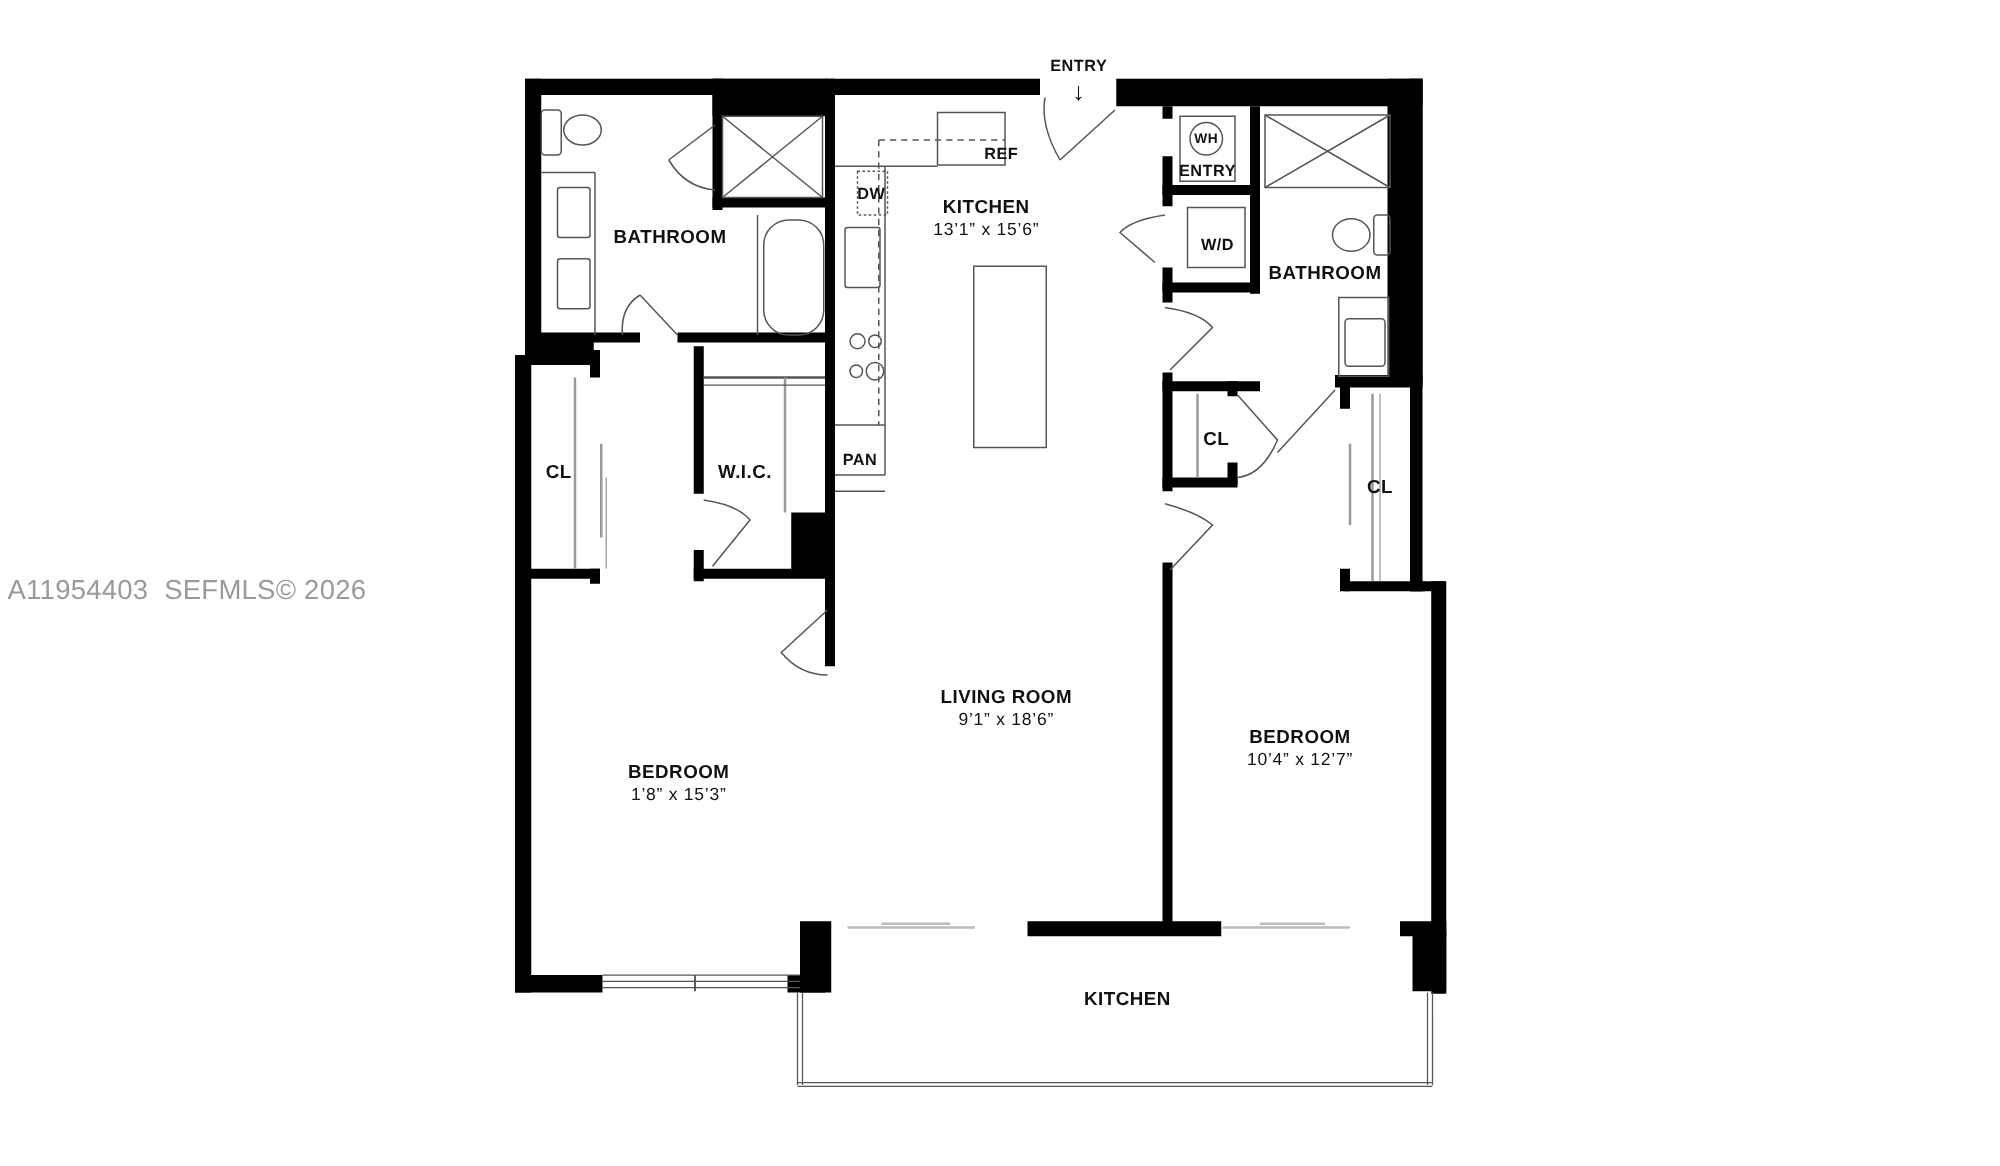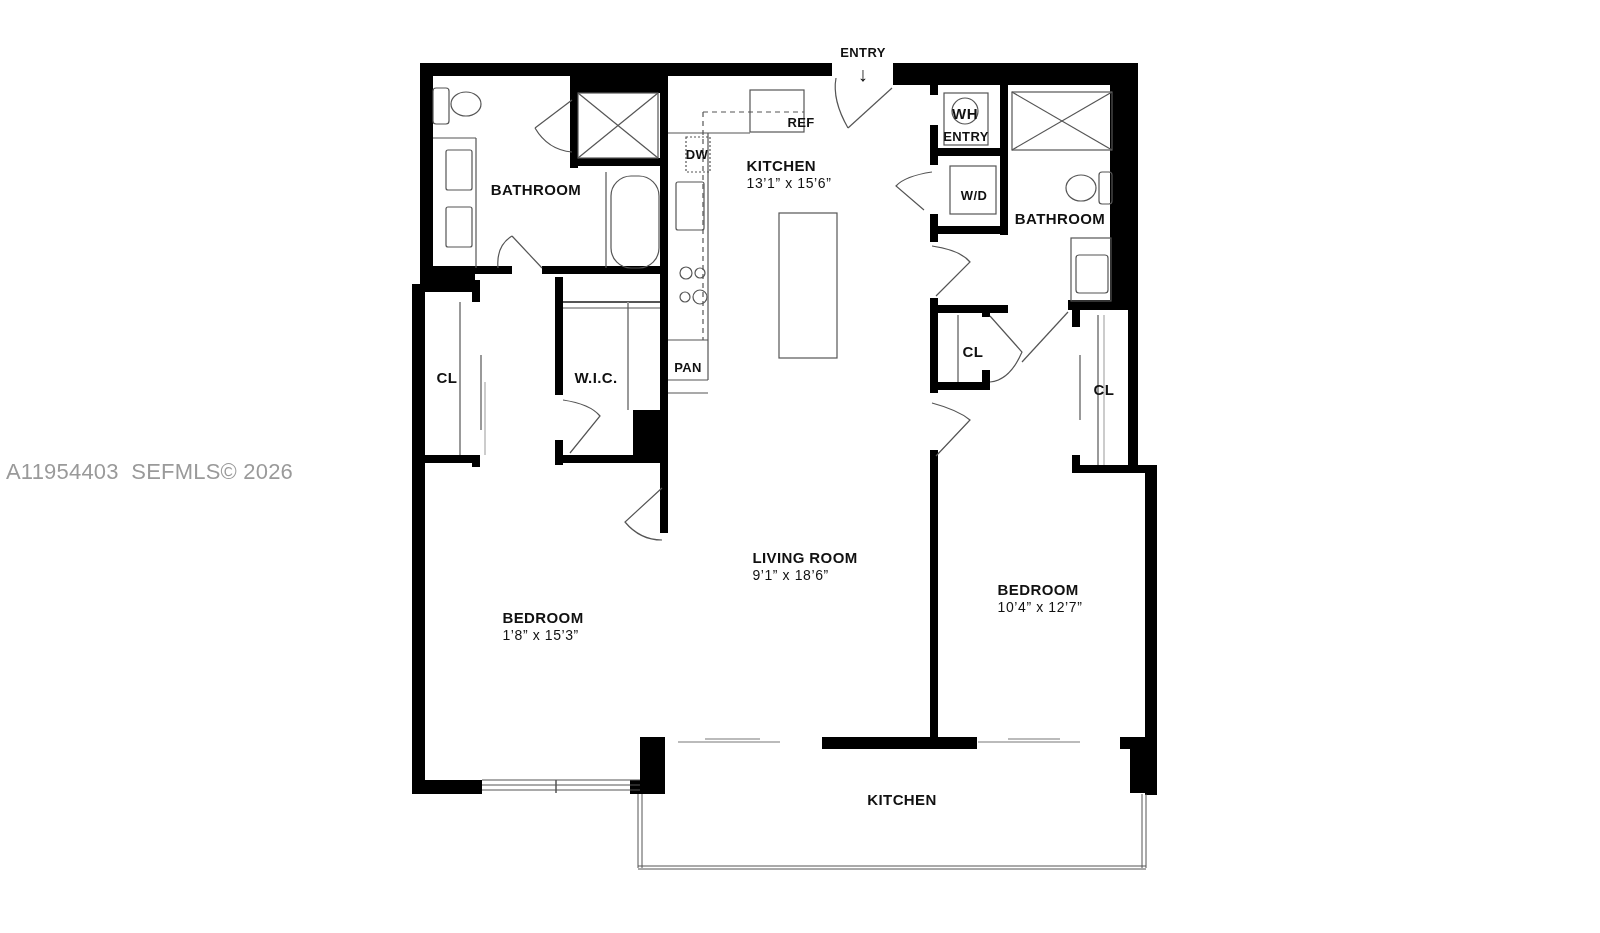--- a/index.html
+++ b/index.html
@@ -1,23 +1,23 @@
 <!DOCTYPE html>
 <html><head>
 <meta charset="utf-8">
 <style>
   html, body { margin:0; padding:0; background:#ffffff; }
   body { width:1600px; height:933px; position:relative; overflow:hidden; font-family:"Liberation Sans", sans-serif; }
   #plan { position:absolute; left:0; top:0; width:1600px; height:933px; }
   .watermark { position:absolute; left:6px; top:443px; font-family:"Liberation Sans", sans-serif; font-size:22px; color:#9a9a9a; white-space:pre; letter-spacing:0.2px;margin-top:16px; }
-  .lbl { position:absolute; font-family:"Liberation Sans", sans-serif; font-weight:bold; color:#111; white-space:nowrap; transform:translateX(-50%); line-height:1.2; letter-spacing:0.4px; }
+  .lbl { position:absolute; font-family:"Liberation Sans", sans-serif; font-weight:bold; color:#111; text-align:center; white-space:nowrap; transform:translateX(-50%); line-height:1.2; letter-spacing:0.4px; }
   .lbl .dim { font-weight:normal; display:block; font-size:14px; letter-spacing:0.6px; }
   .big { font-size:15px; }
   .small { font-size:13px; }
-  .tiny { font-size:15px; }
+  .tiny { font-size:11px; }
 </style>
 </head>
 <body>
 
 <svg id="plan" viewBox="0 0 1600 933" xmlns="http://www.w3.org/2000/svg">
   <g fill="#000">
 
     <rect x="420" y="63" width="412" height="13"></rect>
     <rect x="893" y="63" width="245" height="22"></rect>
     <rect x="570" y="63" width="92" height="30"></rect>

